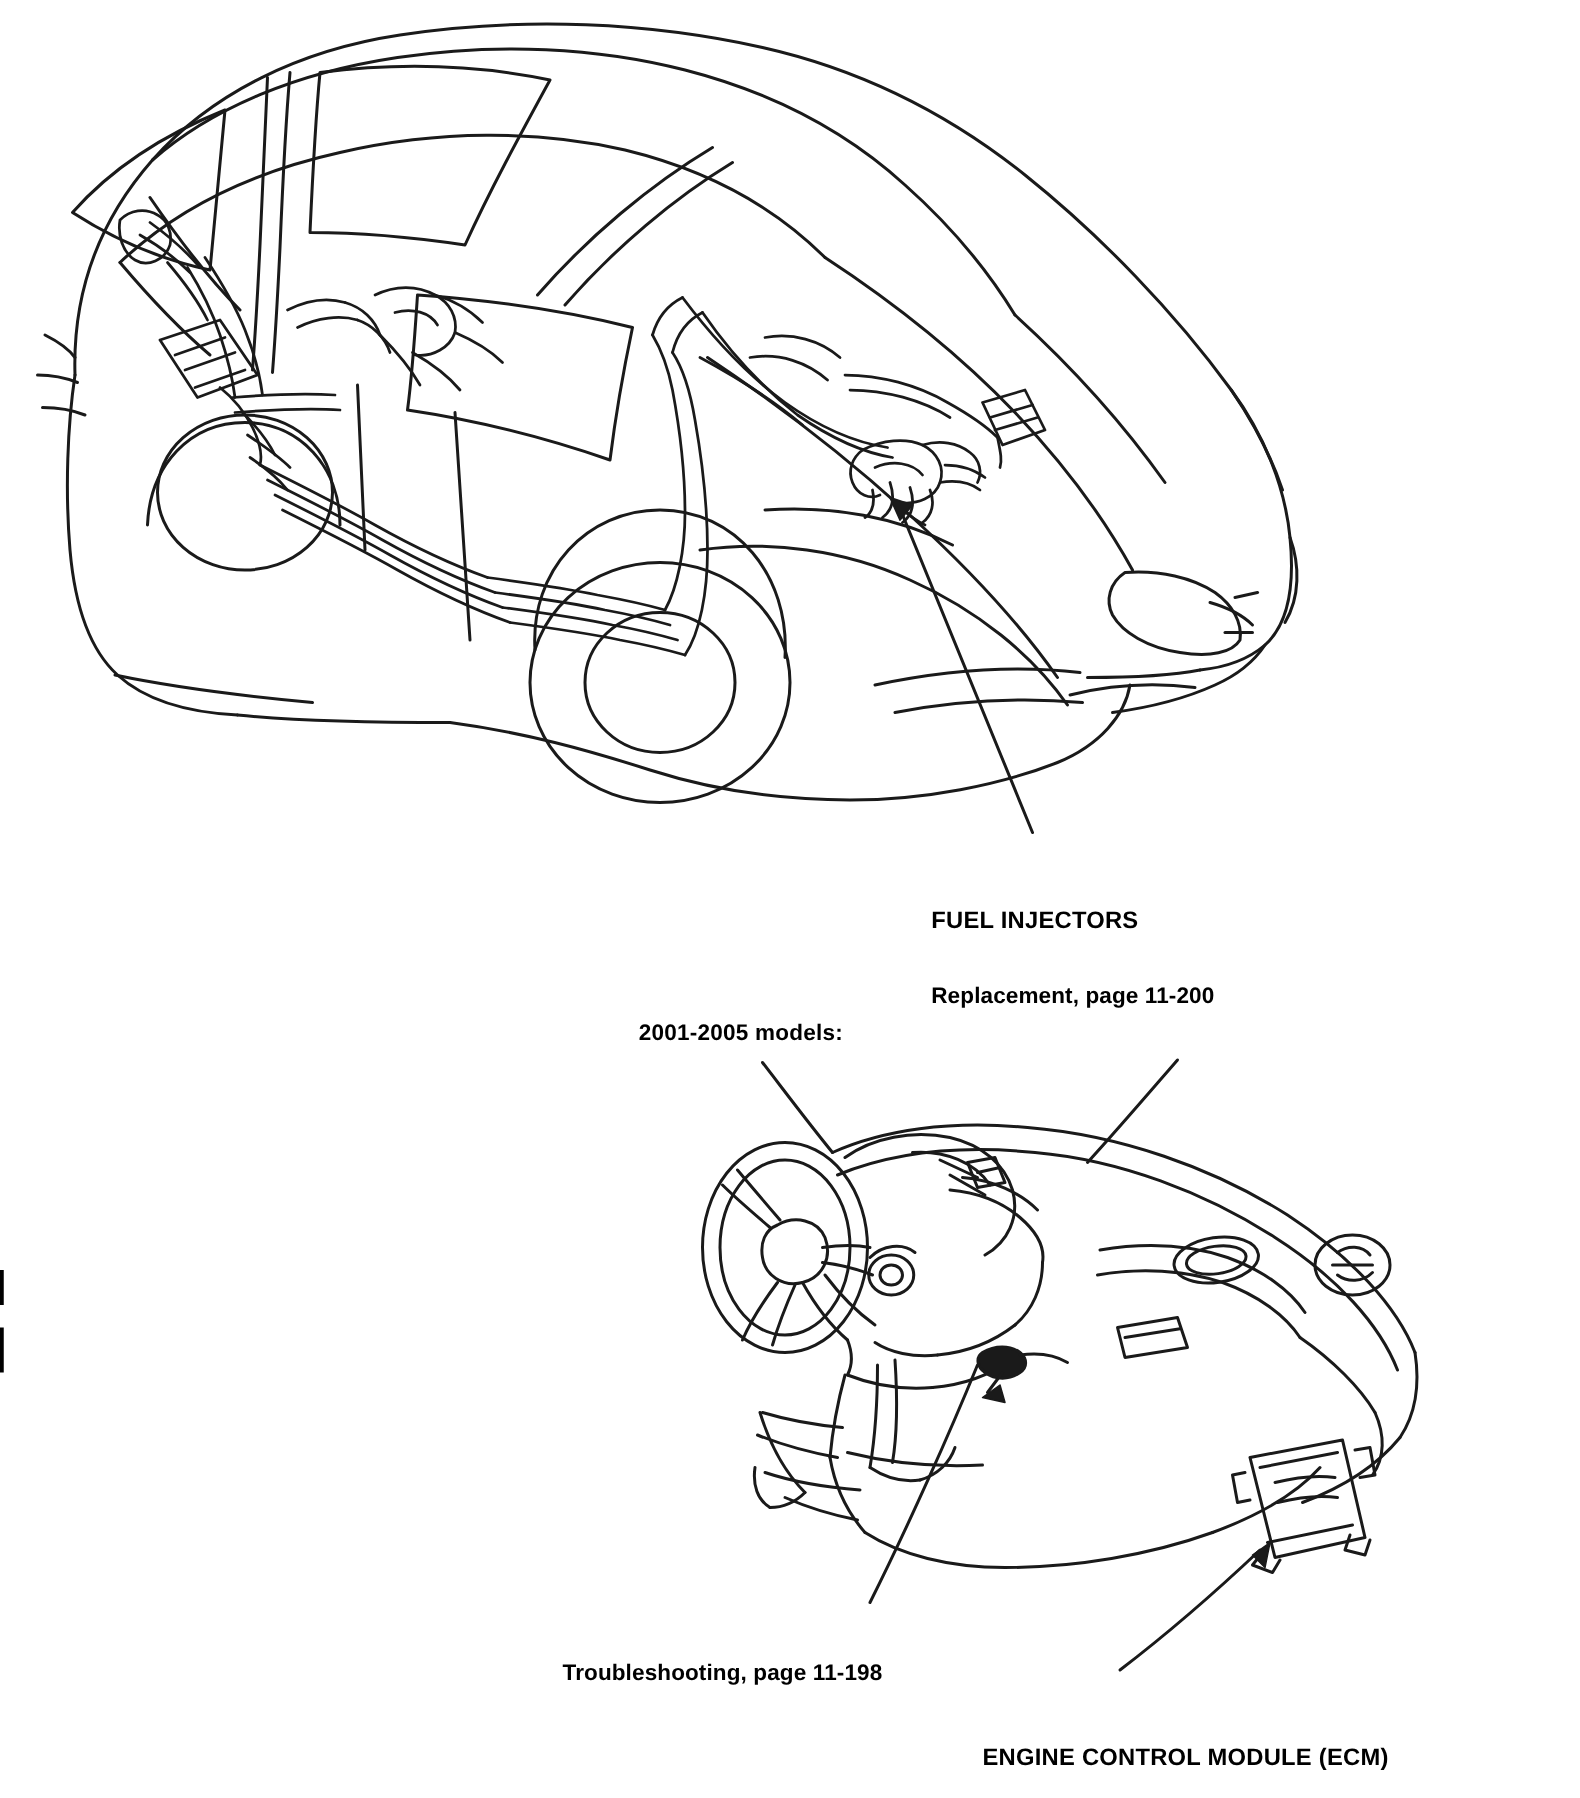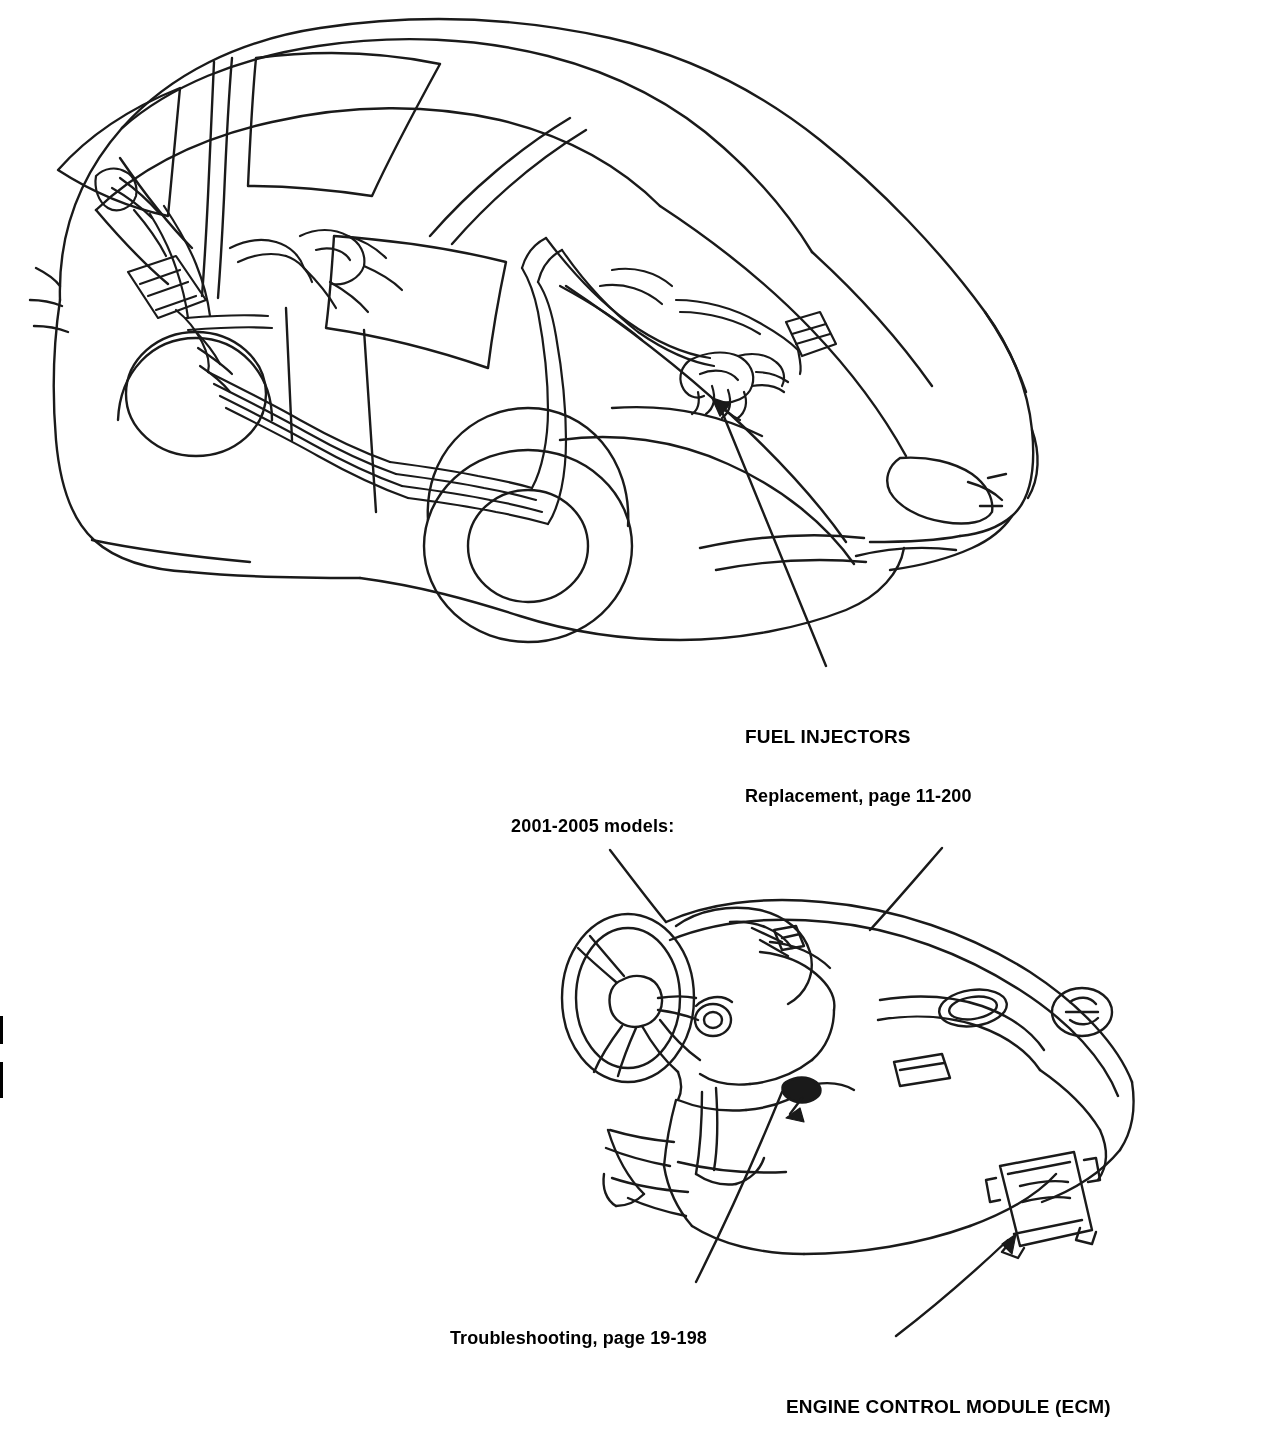--- a/index.html
+++ b/index.html
@@ -313,21 +313,21 @@
       <path d="M590,356 C606,352 624,350 638,352"></path>
       <path d="M592,372 C608,368 626,366 640,368"></path>
 
       <path d="M578,410 C542,444 500,480 466,506"></path>
 
       <path d="M586,404 L572,414 L582,424 Z" fill="#1a1a1a" stroke="#1a1a1a" stroke-width="1.2"></path>
     </svg>
   </div>
 
   <div class="callout" style="left:450px; top:1290px;">
-    <div class="sub">Troubleshooting, page 19-198</div>
+    <div class="sub">Troubleshooting, page 11-198</div>
   </div>
 
   <div class="callout" style="left:786px; top:1358px;">
     <div class="title">ENGINE CONTROL MODULE (ECM)</div>
     
     
   </div>
 
   <div class="tickmark" style="left:0px; top:1016px; height:28px;"></div>
   <div class="tickmark" style="left:0px; top:1062px; height:36px;"></div>

